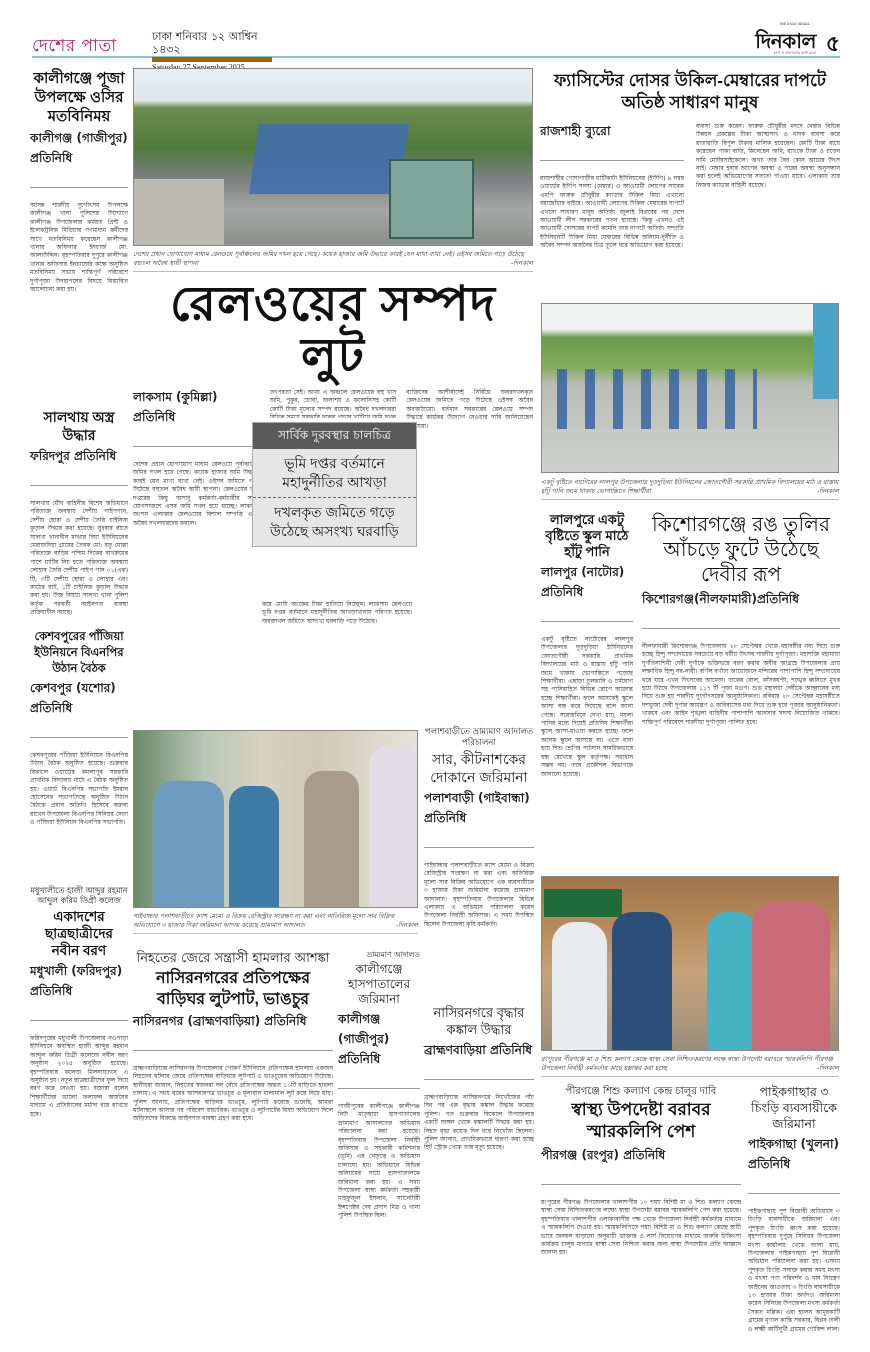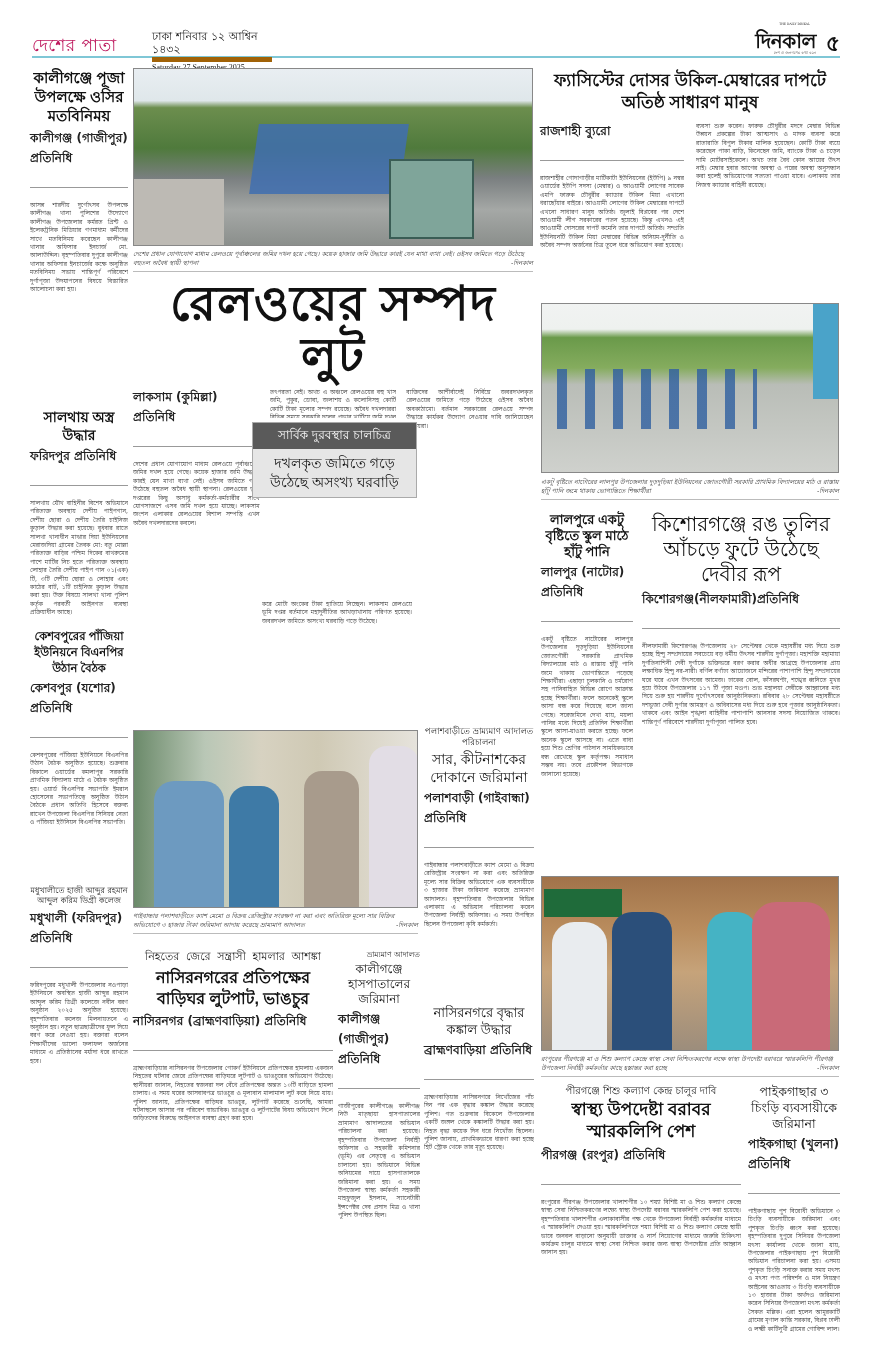--- a/index.html
+++ b/index.html
@@ -57,20 +57,21 @@
 </div>
 
 <div class="abs" style="left:30px; top:628px; width:98px;">
   <div class="hl" style="font-size:11.5px; line-height:16px;">কেশবপুরের পাঁজিয়া ইউনিয়নে বিএনপির উঠান বৈঠক</div>
   <div class="byline" style="margin-top:3px;">কেশবপুর (যশোর) প্রতিনিধি</div>
   <div class="body-text" style="height:195px; overflow:hidden;">কেশবপুরের পাঁজিয়া ইউনিয়নে বিএনপির উঠান বৈঠক অনুষ্ঠিত হয়েছে। শুক্রবার বিকালে ওয়ার্ডের কমলাপুর সরকারি প্রাথমিক বিদ্যালয় মাঠে এ বৈঠক অনুষ্ঠিত হয়। ওয়ার্ড বিএনপির সভাপতি ইমরান হোসেনের সভাপতিত্বে অনুষ্ঠিত উঠান বৈঠকে প্রধান অতিথি হিসেবে বক্তব্য রাখেন উপজেলা বিএনপির সিনিয়র নেতা ও পাঁজিয়া ইউনিয়ন বিএনপির সভাপতি।</div>
 </div>
 
 <div class="abs" style="left:30px; top:886px; width:98px;">
   <div class="kicker" style="font-size:8px; line-height:10px;">মধুখালীতে হাজী আব্দুর রহমান আব্দুল করিম ডিগ্রী কলেজ</div>
+  <div class="hl" style="font-size:13.5px; line-height:17px; margin-top:2px;">একাদশের ছাত্রছাত্রীদের নবীন বরণ</div>
   <div class="byline" style="margin-top:3px;">মধুখালী (ফরিদপুর) প্রতিনিধি</div>
   <div class="body-text" style="height:335px; overflow:hidden;">ফরিদপুরের মধুখালী উপজেলার নওপাড়া ইউনিয়নে অবস্থিত হাজী আব্দুর রহমান আব্দুল করিম ডিগ্রী কলেজে নবীন বরণ অনুষ্ঠান ২০২৫ অনুষ্ঠিত হয়েছে। বৃহস্পতিবার কলেজ মিলনায়তনে এ অনুষ্ঠান হয়। নতুন ছাত্রছাত্রীদের ফুল দিয়ে বরণ করে নেওয়া হয়। বক্তারা বলেন শিক্ষার্থীদের ভালো ফলাফল অর্জনের মাধ্যমে এ প্রতিষ্ঠানের মর্যাদা ধরে রাখতে হবে।</div>
 </div>
 
 <div class="photo" style="left:133px; top:68px; width:400px; height:178px; background:linear-gradient(180deg,#e9eef2 0%,#dfe7ea 18%,#6c8e4e 22%,#4f7a3c 45%,#7a7f80 62%,#a5a8a6 80%,#8b8f8c 100%);">
   <div style="position:absolute; left:120px; top:55px; width:150px; height:70px; background:#3f6fb0; opacity:0.85; transform:skewX(-8deg);"></div>
   <div style="position:absolute; left:255px; top:90px; width:85px; height:80px; background:#7fa59a; border:2px solid #3a5d55;"></div>
   <div style="position:absolute; left:0; top:110px; width:90px; height:68px; background:#bdbab4;"></div>
 </div>
 <div class="abs" style="left:133px; top:250px; width:400px;">
@@ -88,20 +89,21 @@
       <div class="body-text" style="height:30px; overflow:hidden;">তৎপরতা নেই। অথচ এ অঞ্চলে রেলওয়ের বহু খাস জমি, পুকুর, ডোবা, জলাশয় ও কলোনিসহ কোটি কোটি টাকা মূল্যের সম্পদ রয়েছে। অবৈধ দখলদাররা বিভিন্ন সময়ে সরকারি দলের প্রভাব খাটিয়ে জমি দখল করে বহুতল ভবন নির্মাণ করেছেন।</div>
     </div>
     <div>
       <div class="body-text" style="height:375px; overflow:hidden;">ব্যক্তিদের আশীর্বাদেই নির্বিঘ্নে জবরদখলকৃত রেলওয়ের জমিতে গড়ে উঠেছে ওইসব অবৈধ অবকাঠামো। বর্তমান সরকারের রেলওয়ে সম্পদ উদ্ধারে কার্যকর উদ্যোগ নেওয়ার দাবি জানিয়েছেন স্থানীয়রা।</div>
     </div>
   </div>
 </div>
 
 <div class="abs" style="left:252px; top:422px; width:165px; background:#e6e6e6; border:1px solid #aaa;">
   <div style="background:#5a5a5a; color:#fff; font-family:'DejaVu Sans',sans-serif; font-size:12px; text-align:center; padding:3px 2px;">সার্বিক দুরবস্থার চালচিত্র</div>
+  <div class="hl" style="font-size:14px; line-height:19px; font-weight:normal; padding:5px 6px; border-bottom:1px dashed #666;">ভূমি দপ্তর বর্তমানে মহাদুর্নীতির আখড়া</div>
   <div class="hl" style="font-size:14px; line-height:19px; font-weight:normal; padding:5px 6px;">দখলকৃত জমিতে গড়ে উঠেছে অসংখ্য ঘরবাড়ি</div>
 </div>
 <div class="abs" style="left:262px; top:600px; width:150px;">
   <div class="body-text" style="height:110px; overflow:hidden;">করে মোটা অংকের টাকা হাতিয়ে নিচ্ছেন। লাকসাম রেলওয়ে ভূমি দপ্তর বর্তমানে মহাদুর্নীতির আখড়াখানায় পরিণত হয়েছে। জবরদখল জমিতে অসংখ্য ঘরবাড়ি গড়ে উঠেছে।</div>
 </div>
 
 <div class="abs" style="left:540px; top:70px; width:300px;">
   <div class="hl" style="font-size:17px; line-height:22px;">ফ্যাসিস্টের দোসর উকিল-মেম্বারের দাপটে অতিষ্ঠ সাধারণ মানুষ</div>
   <div class="cols" style="margin-top:8px; gap:12px;">
     <div>
@@ -145,21 +147,21 @@
 </div>
 
 <div class="abs" style="left:424px; top:726px; width:110px;">
   <div class="kicker" style="font-size:8.5px; line-height:11px;">পলাশবাড়ীতে ভ্রাম্যমাণ আদালত পরিচালনা</div>
   <div class="hl" style="font-size:14px; line-height:18px; font-weight:normal; margin-top:2px;">সার, কীটনাশকের দোকানে জরিমানা</div>
   <div class="byline" style="margin-top:3px;">পলাশবাড়ী (গাইবান্ধা) প্রতিনিধি</div>
   <div class="body-text" style="height:200px; overflow:hidden;">গাইবান্ধার পলাশবাড়ীতে ক্যাশ মেমো ও বিক্রয় রেজিস্ট্রার সংরক্ষণ না করা এবং অতিরিক্ত মূল্যে সার বিক্রির অভিযোগে এক ব্যবসায়ীকে ৩ হাজার টাকা জরিমানা করেছে ভ্রাম্যমাণ আদালত। বৃহস্পতিবার উপজেলার বিভিন্ন এলাকায় এ অভিযান পরিচালনা করেন উপজেলা নির্বাহী অফিসার। এ সময় উপস্থিত ছিলেন উপজেলা কৃষি কর্মকর্তা।</div>
 </div>
 
 <div class="abs" style="left:133px; top:950px; width:200px;">
-  <div class="kicker" style="font-size:11px; line-height:15px;font-family:Liberation Mono, monospace;">নিহতের জেরে সন্ত্রাসী হামলার আশঙ্কা</div>
+  <div class="kicker" style="font-size:13px; line-height:15px;">নিহতের জেরে সন্ত্রাসী হামলার আশঙ্কা</div>
   <div class="hl" style="font-size:16px; line-height:21px; margin-top:2px;">নাসিরনগরের প্রতিপক্ষের বাড়িঘর লুটপাট, ভাঙচুর</div>
   <div class="byline" style="margin-top:3px;">নাসিরনগর (ব্রাহ্মণবাড়িয়া) প্রতিনিধি</div>
   <div class="body-text" style="height:260px; overflow:hidden;">ব্রাহ্মণবাড়িয়ার নাসিরনগর উপজেলার গোকর্ণ ইউনিয়নে প্রতিপক্ষের হামলায় একজন নিহতের ঘটনার জেরে প্রতিপক্ষের বাড়িঘরে লুটপাট ও ভাঙচুরের অভিযোগ উঠেছে। স্থানীয়রা জানান, নিহতের স্বজনরা দল বেঁধে প্রতিপক্ষের অন্তত ১০টি বাড়িতে হামলা চালায়। এ সময় ঘরের আসবাবপত্র ভাঙচুর ও মূল্যবান মালামাল লুট করে নিয়ে যায়। পুলিশ জানায়, প্রতিপক্ষের বাড়িঘর ভাঙচুর, লুটপাট করেছে শুনেছি, আমরা ঘটনাস্থলে আসার পর পরিবেশ স্বাভাবিক। ভাঙচুর ও লুটপাটের বিষয় অভিযোগ দিলে জড়িতদের বিরুদ্ধে আইনগত ব্যবস্থা গ্রহণ করা হবে।</div>
 </div>
 
 <div class="abs" style="left:338px; top:950px; width:82px;">
   <div class="kicker" style="font-size:7.5px; line-height:10px;text-align:right;">ভ্রাম্যমাণ আদালত</div>
   <div class="hl" style="font-size:12px; line-height:15px; font-weight:normal; margin-top:2px;">কালীগঞ্জে হাসপাতালের জরিমানা</div>
   <div class="byline" style="margin-top:3px;">কালীগঞ্জ (গাজীপুর) প্রতিনিধি</div>
   <div class="body-text" style="height:265px; overflow:hidden;">গাজীপুরের কালীগঞ্জে কালীগঞ্জ নিউ মাতৃছায়া হাসপাতালের ভ্রাম্যমাণ আদালতের অভিযান পরিচালনা করা হয়েছে। বৃহস্পতিবার উপজেলা নির্বাহী অফিসার ও সহকারী কমিশনার (ভূমি) এর নেতৃত্বে এ অভিযান চালানো হয়। অভিযানে বিভিন্ন অনিয়মের দায়ে হাসপাতালকে জরিমানা করা হয়। এ সময় উপজেলা স্বাস্থ্য কর্মকর্তা সহকারী মাহফুজুল ইসলাম, স্যানেটারী ইন্সপেক্টর দেব প্রসাদ মিত্র ও থানা পুলিশ উপস্থিত ছিল।</div>

